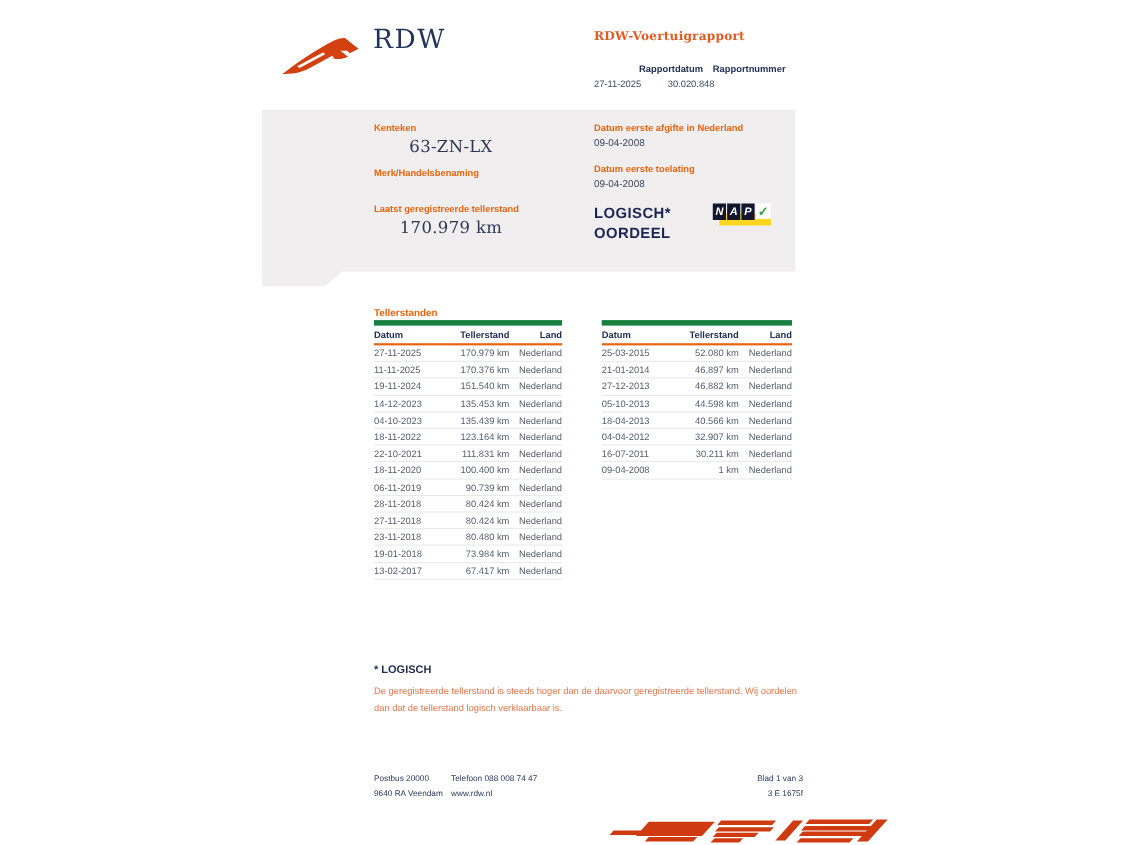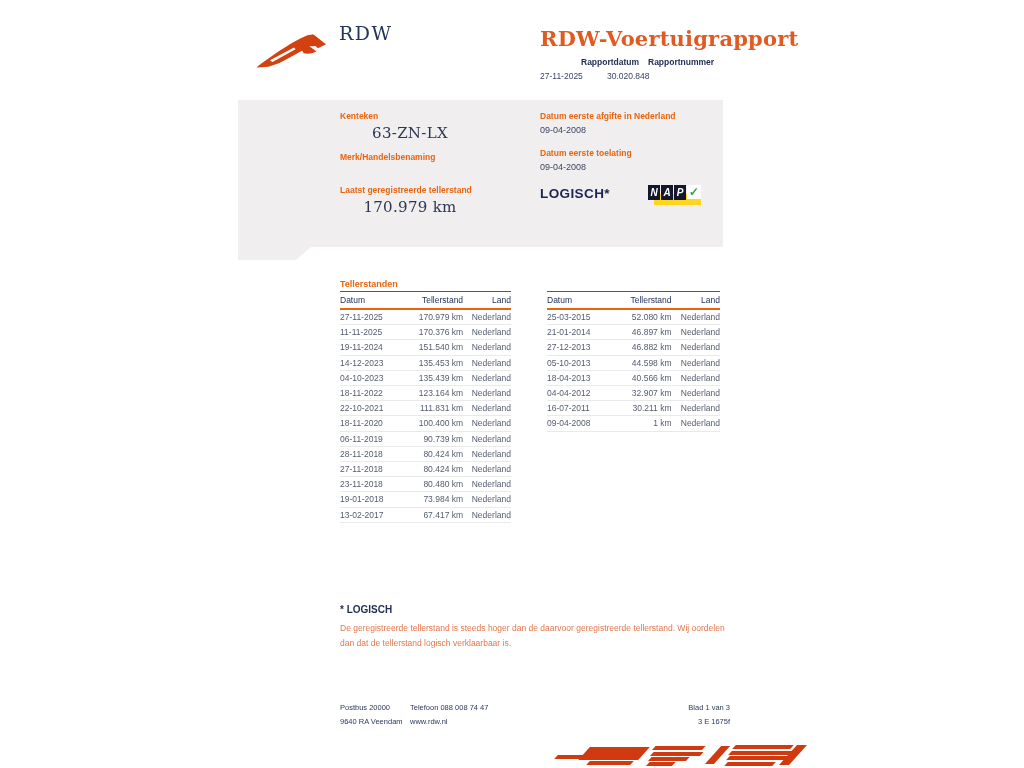--- a/index.html
+++ b/index.html
@@ -11,27 +11,27 @@
     overflow:hidden;
     color:#2c3552;
   }
   .abs { position:absolute; }
 
   
   .logo-svg { left:254px; top:27px; width:80px; height:45px; }
   .wordmark {
     left:339px; top:22px;
     font-family:"DejaVu Serif", serif;
-    font-size:19px; letter-spacing:1.5px;
+    font-size:24px; letter-spacing:1.5px;
     color:#24355c; font-weight:500;
   }
   .doc-title {
     left:540px; top:26px;
     font-family:"DejaVu Serif", serif;
-    font-weight:700; font-size:21px;
+    font-weight:700; font-size:11px;
     color:#df5b22; letter-spacing:0.2px;
   }
   .meta { left:540px; top:57px; display:flex; }
   .meta .col1 { width:67px; }
   .meta .mlabel { font-size:8.5px; font-weight:700; color:#1e2c50;padding-left:41px; }
   .meta .mvalue { font-size:8.5px; color:#3c4660; margin-top:4px; }
 
   
   .infobox { left:238px; top:100px; width:485px; height:147px; background:#f0eeef; }
   .infobox-tab {
@@ -68,22 +68,22 @@
     background:#ffffff; color:#2fa53c; font-weight:900; font-size:12px;
     text-align:center; line-height:14px;
   }
 
   
   .section-title { left:340px; top:279px; color:#e8650f; font-weight:700; font-size:9px; }
   .mtable { top:291px; }
   .table-left  { left:340px; width:171px; }
   .table-right { left:547px; width:173px; }
   .thead {
-    display:flex; border-top:1px solid #15803d; border-bottom:2px solid #e8650f;
-    padding:3px 0 3px 0; font-weight:400; font-size:8.5px; color:#1e2c50;
+    display:flex; border-top:5px solid #15803d; border-bottom:2px solid #e8650f;
+    padding:3px 0 3px 0; font-weight:700; font-size:8.5px; color:#1e2c50;
   }
   .trow {
     display:flex; padding:2px 0; border-bottom:1px solid #e9e8eb;
     font-size:8.5px; line-height:10.2px; color:#545c6e;
   }
   .c1 { width:38%; text-align:left; }
   .c2 { width:34%; text-align:right; }
   .c3 { width:28%; text-align:right; }
 
   
@@ -136,20 +136,21 @@
   <div class="fvalue-serif">170.979 km</div>
 </div>
 
 <div class="abs box-right">
   <div class="flabel">Datum eerste afgifte in Nederland</div>
   <div class="fvalue-sans">09-04-2008</div>
   <div class="flabel">Datum eerste toelating</div>
   <div class="fvalue-sans">09-04-2008</div>
   <div class="oordeel">
     <div>LOGISCH*</div>
+    <div>OORDEEL</div>
   </div>
 </div>
 
 <div class="abs nap">
   <div class="nap-yellow"></div>
   <div class="nap-box nap-n">N</div>
   <div class="nap-box nap-a">A</div>
   <div class="nap-box nap-p">P</div>
   <div class="nap-check">✓</div>
 </div>

